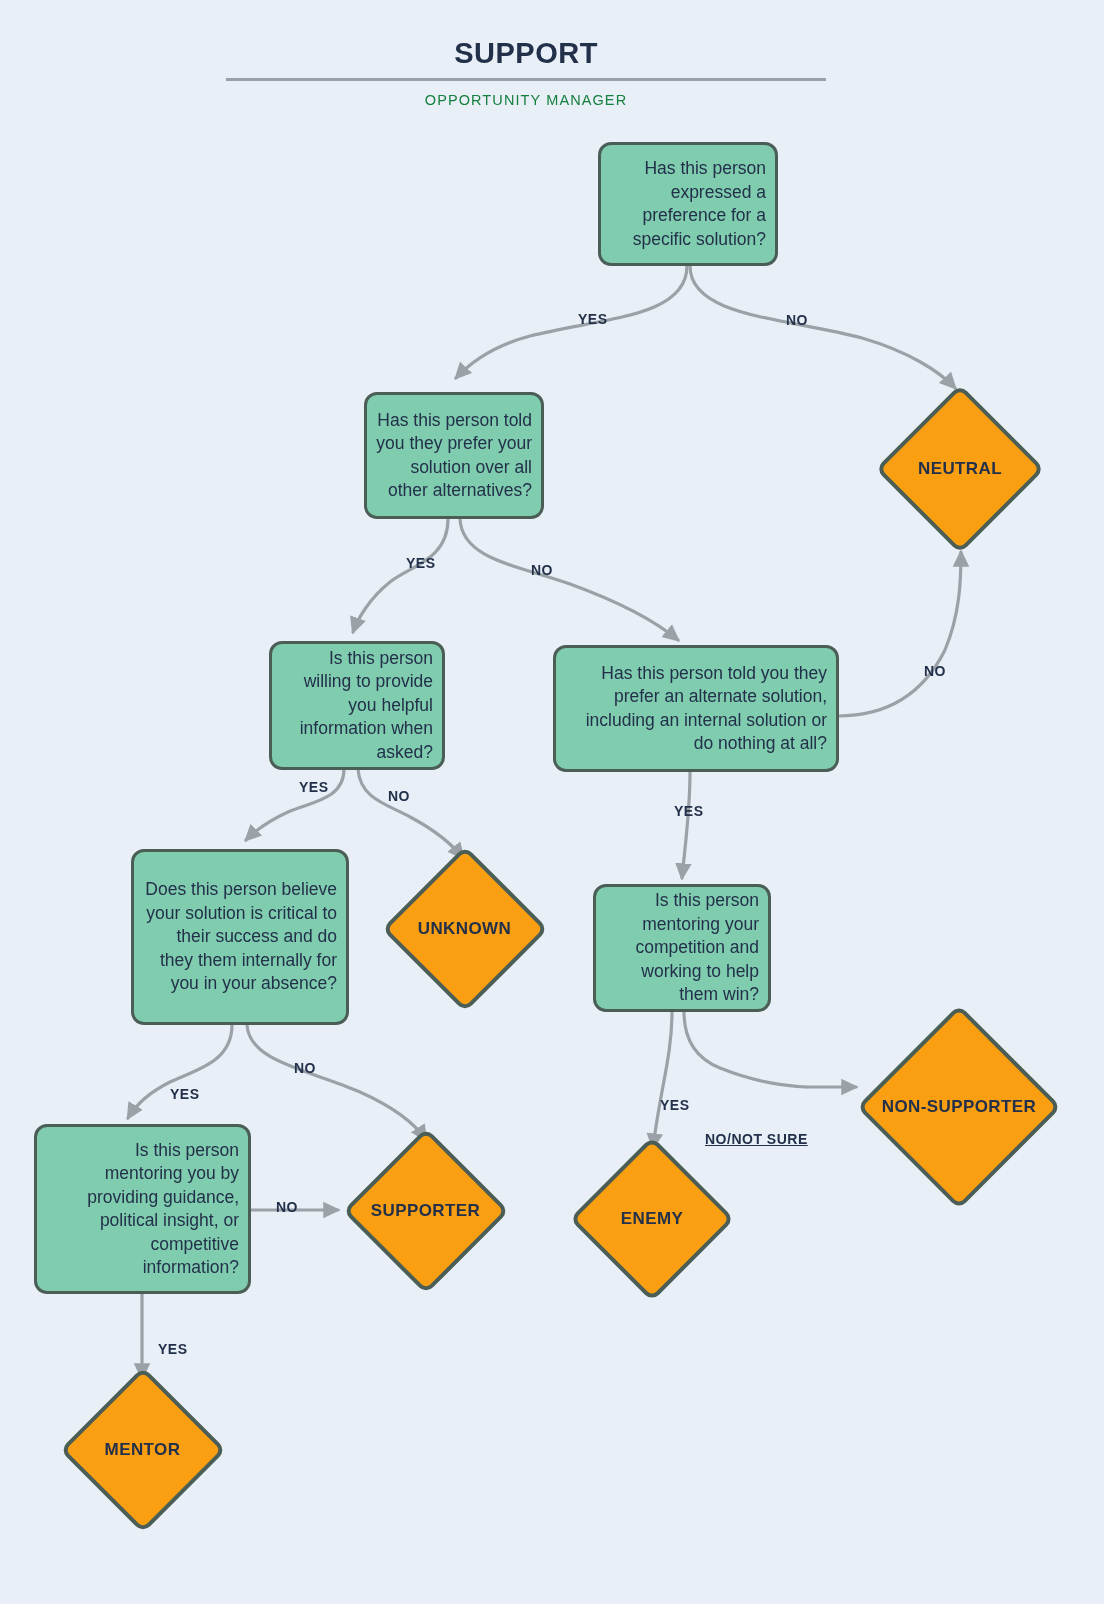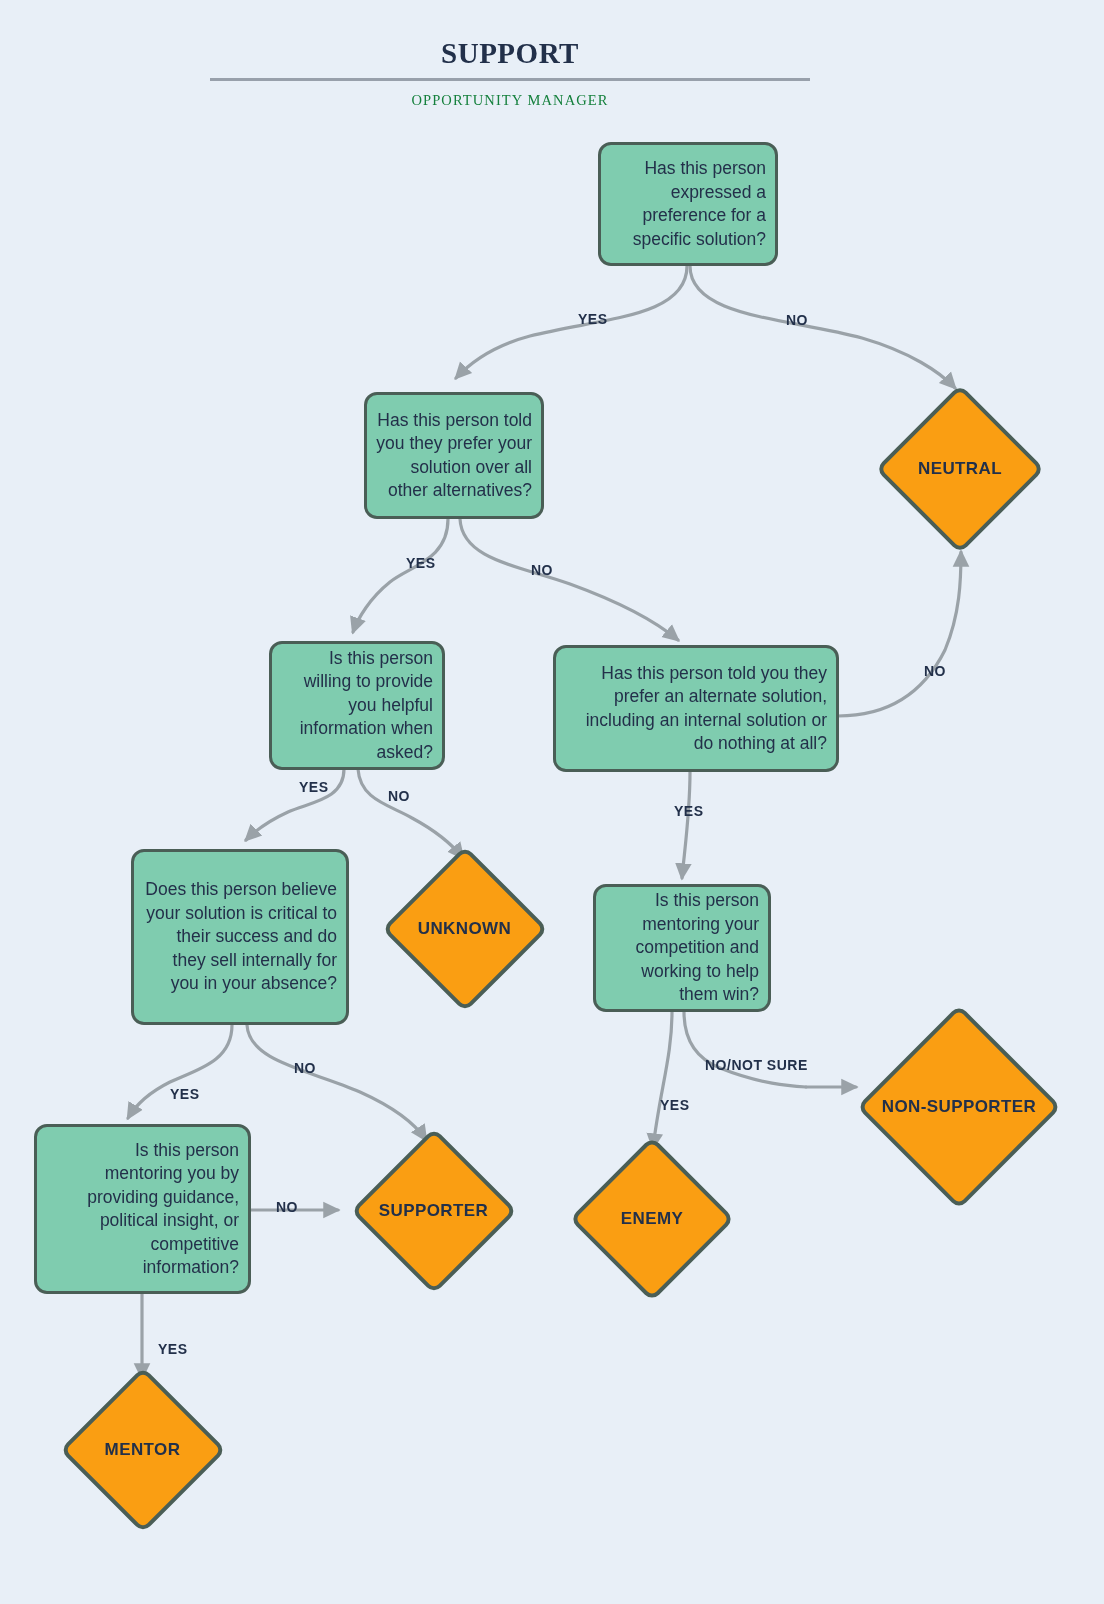--- a/index.html
+++ b/index.html
@@ -11,25 +11,24 @@
     width: 1104px;
     height: 1604px;
     position: relative;
     font-family: "Liberation Sans", sans-serif;
     overflow: hidden;
   }
 
   
   #header {
     position: absolute;
-    left: 0;
+    left: 16px;
     top: 0;
     width: 1020px;
     text-align: center;
-    font-family: Liberation Serif, serif;
   }
   #title {
     font-size: 29px;
     font-weight: bold;
     color: #22304a;
     letter-spacing: 0.5px;
     margin-top: 36px;
     line-height: 34px;
   }
   #title-rule {
@@ -170,42 +169,42 @@
 
 <div class="node qbox" style="left:269px; top:641px; width:176px; height:129px;">
   <span>Is this person willing to provide you helpful information when asked?</span>
 </div>
 
 <div class="node qbox" style="left:553px; top:645px; width:286px; height:127px;">
   <span>Has this person told you they prefer an alternate solution, including an internal solution or do nothing at all?</span>
 </div>
 
 <div class="node qbox" style="left:131px; top:849px; width:218px; height:176px;">
-  <span>Does this person believe your solution is critical to their success and do they sell internally for you in your absence?</span>
+  <span>Does this person believe your solution is critical to their success and do they them internally for you in your absence?</span>
 </div>
 
 <div class="node qbox" style="left:593px; top:884px; width:178px; height:128px;">
   <span>Is this person mentoring your competition and working to help them win?</span>
 </div>
 
 <div class="node qbox" style="left:34px; top:1124px; width:217px; height:170px;padding-left:18px;">
   <span>Is this person mentoring you by providing guidance, political insight, or competitive information?</span>
 </div>
 
 <div class="diamond-wrap" style="left:881px; top:390px; width:158px; height:158px;">
   <div class="diamond-shape" style="width:112px; height:112px;"></div>
   <div class="diamond-label">NEUTRAL</div>
 </div>
 
 <div class="diamond-wrap" style="left:387px; top:851px; width:155px; height:155px;">
   <div class="diamond-shape" style="width:110px; height:110px;"></div>
   <div class="diamond-label">UNKNOWN</div>
 </div>
 
-<div class="diamond-wrap" style="left:356px; top:1133px; width:155px; height:155px;">
+<div class="diamond-wrap" style="left:348px; top:1133px; width:155px; height:155px;">
   <div class="diamond-shape" style="width:110px; height:110px;"></div>
   <div class="diamond-label">SUPPORTER</div>
 </div>
 
 <div class="diamond-wrap" style="left:862px; top:1010px; width:194px; height:194px;">
   <div class="diamond-shape" style="width:137px; height:137px;"></div>
   <div class="diamond-label">NON-SUPPORTER</div>
 </div>
 
 <div class="diamond-wrap" style="left:575px; top:1142px; width:154px; height:154px;">
@@ -227,16 +226,16 @@
 <div class="edge-label" style="left:299px; top:779px;">YES</div>
 <div class="edge-label" style="left:388px; top:788px;">NO</div>
 
 <div class="edge-label" style="left:924px; top:663px;">NO</div>
 <div class="edge-label" style="left:674px; top:803px;">YES</div>
 
 <div class="edge-label" style="left:170px; top:1086px;">YES</div>
 <div class="edge-label" style="left:294px; top:1060px;">NO</div>
 
 <div class="edge-label" style="left:660px; top:1097px;">YES</div>
-<div class="edge-label" style="left:705px; top:1057px;">NO/NOT SURE</div>
+<div class="edge-label" style="left:705px; top:1131px;text-decoration:underline;">NO/NOT SURE</div>
 
 <div class="edge-label" style="left:276px; top:1199px;">NO</div>
 <div class="edge-label" style="left:158px; top:1341px;">YES</div>
 
 </body></html>

